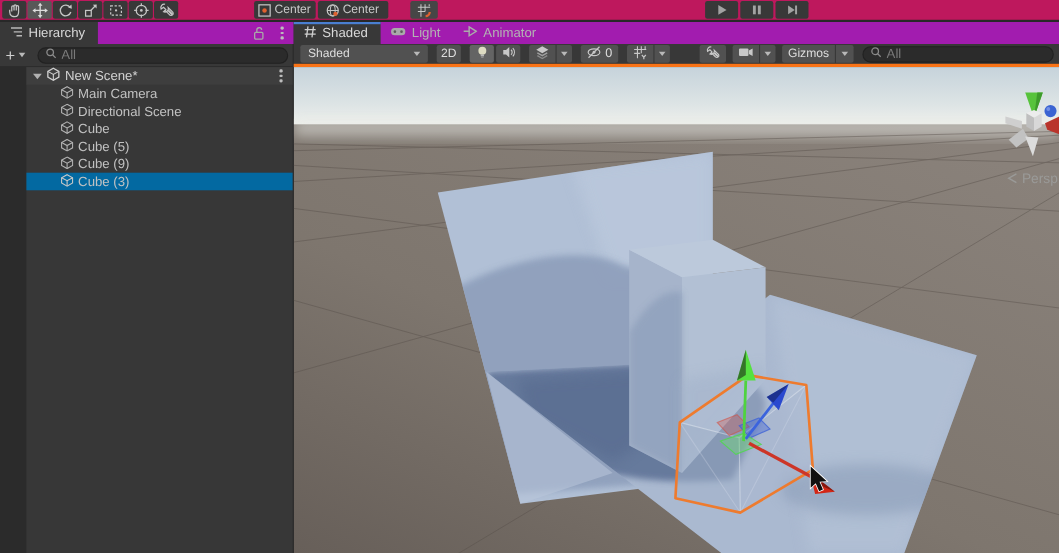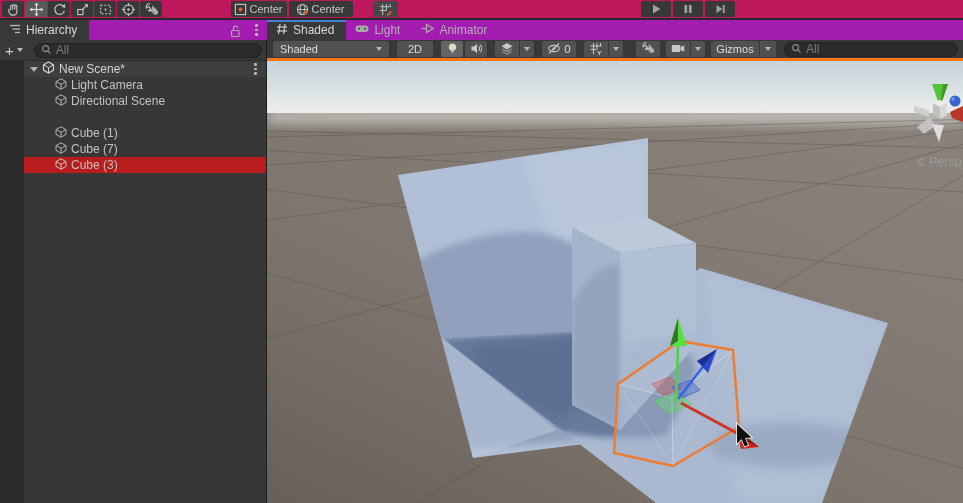--- a/index.html
+++ b/index.html
@@ -30,21 +30,21 @@
              border-bottom:1px solid #2c2c2c; display:flex; align-items:center; }
   .searchbox { height:15px; background:#2b2b2b; border:1px solid #212121; border-radius:8px;
                display:flex; align-items:center; padding:0 6px; gap:4px; }
   .searchbox input { background:transparent; border:none; outline:none; color:#cccccc; font-size:12px; width:100%; }
   .searchbox input::placeholder { color:#7a7a7a; }
   #tree { position:absolute; left:0; top:41px; width:266px; bottom:0; background:#373737; }
   #tree-gutter { position:absolute; left:0; top:0; width:24px; height:100%; background:#2b2b2b; }
   .trow { position:absolute; left:24px; right:0; height:16px; display:flex; align-items:center;
           font-size:12px; color:#c2c2c2; gap:4px; }
   .trow.scene-row { background:#3e3e3e; color:#d2d2d2; }
-  .trow.selected { background:#b91c1c; }
+  .trow.selected { background:#0369a1; }
   .indent-child { width:27px; flex:0 0 27px; }
   .indent-scene { width:2px; flex:0 0 2px; }
   .caret-down { width:0; height:0; border-left:4px solid transparent; border-right:4px solid transparent;
                 border-top:5px solid #b0b0b0; }
   .caret-dd { width:0; height:0; border-left:3.5px solid transparent; border-right:3.5px solid transparent;
               border-top:4px solid #b9b9b9; }
   .kebab { display:flex; flex-direction:column; gap:2px; align-items:center; }
   .kebab i { width:2.6px; height:2.6px; border-radius:50%; background:#bdbdbd; display:block; }
 
   
@@ -255,45 +255,53 @@
             <i></i>
           </span>
       </div>
 
       <div class="trow" style="top:16px;">
         <span class="indent-child"></span>
         <span><svg width="12" height="12" viewBox="0 0 12 12">
               <path d="M6,0.8 L11,3.6 V8.4 L6,11.2 L1,8.4 V3.6 Z" fill="none" stroke="#b2b2b2" stroke-width="1"></path>
               <path d="M1,3.6 L6,6.3 L11,3.6 M6,6.3 V11.2" fill="none" stroke="#b2b2b2" stroke-width="1"></path>
             </svg></span>
-        <span>Light Camera</span>
+        <span>Main Camera</span>
       </div>
       <div class="trow" style="top:32px;">
         <span class="indent-child"></span>
         <span><svg width="12" height="12" viewBox="0 0 12 12">
               <path d="M6,0.8 L11,3.6 V8.4 L6,11.2 L1,8.4 V3.6 Z" fill="none" stroke="#b2b2b2" stroke-width="1"></path>
               <path d="M1,3.6 L6,6.3 L11,3.6 M6,6.3 V11.2" fill="none" stroke="#b2b2b2" stroke-width="1"></path>
             </svg></span>
         <span>Directional Scene</span>
       </div>
+      <div class="trow" style="top:48px;">
+        <span class="indent-child"></span>
+        <span><svg width="12" height="12" viewBox="0 0 12 12">
+              <path d="M6,0.8 L11,3.6 V8.4 L6,11.2 L1,8.4 V3.6 Z" fill="none" stroke="#b2b2b2" stroke-width="1"></path>
+              <path d="M1,3.6 L6,6.3 L11,3.6 M6,6.3 V11.2" fill="none" stroke="#b2b2b2" stroke-width="1"></path>
+            </svg></span>
+        <span>Cube</span>
+      </div>
       <div class="trow" style="top:64px;">
         <span class="indent-child"></span>
         <span><svg width="12" height="12" viewBox="0 0 12 12">
               <path d="M6,0.8 L11,3.6 V8.4 L6,11.2 L1,8.4 V3.6 Z" fill="none" stroke="#b2b2b2" stroke-width="1"></path>
               <path d="M1,3.6 L6,6.3 L11,3.6 M6,6.3 V11.2" fill="none" stroke="#b2b2b2" stroke-width="1"></path>
             </svg></span>
-        <span>Cube (1)</span>
+        <span>Cube (5)</span>
       </div>
       <div class="trow" style="top:80px;">
         <span class="indent-child"></span>
         <span><svg width="12" height="12" viewBox="0 0 12 12">
               <path d="M6,0.8 L11,3.6 V8.4 L6,11.2 L1,8.4 V3.6 Z" fill="none" stroke="#b2b2b2" stroke-width="1"></path>
               <path d="M1,3.6 L6,6.3 L11,3.6 M6,6.3 V11.2" fill="none" stroke="#b2b2b2" stroke-width="1"></path>
             </svg></span>
-        <span>Cube (7)</span>
+        <span>Cube (9)</span>
       </div>
       <div class="trow selected" style="top:96px;">
         <span class="indent-child"></span>
         <span><svg width="12" height="12" viewBox="0 0 12 12">
               <path d="M6,0.8 L11,3.6 V8.4 L6,11.2 L1,8.4 V3.6 Z" fill="none" stroke="#c8c8c8" stroke-width="1"></path>
               <path d="M1,3.6 L6,6.3 L11,3.6 M6,6.3 V11.2" fill="none" stroke="#c8c8c8" stroke-width="1"></path>
             </svg></span>
         <span>Cube (3)</span>
       </div>
     </div>
@@ -327,21 +335,21 @@
             </svg></span>
         <span>Animator</span>
       </div>
     </div>
 
     <div id="s-toolbar">
       <div class="sbtn" style="margin-left:6px;width:116px;justify-content:space-between;padding:0 7px;">
         <span>Shaded</span>
         <span class="caret-dd"></span>
       </div>
-      <div class="sbtn" style="margin-left:8px;width:36px;">
+      <div class="sbtn" style="margin-left:8px;width:22px;">
         <span>2D</span>
       </div>
       <div class="sbtn lit" style="margin-left:8px;width:22px;">
         <span><svg width="13" height="13" viewBox="0 0 13 13">
               <circle cx="6.5" cy="5.2" r="3.6" fill="#dedcc2"></circle>
               <rect x="5" y="8.6" width="3" height="1.6" fill="#b9b9b9"></rect>
               <rect x="5.4" y="10.4" width="2.2" height="1.1" fill="#9a9a9a"></rect>
             </svg></span>
       </div>
       <div class="sbtn" style="margin-left:2px;width:22px;">

